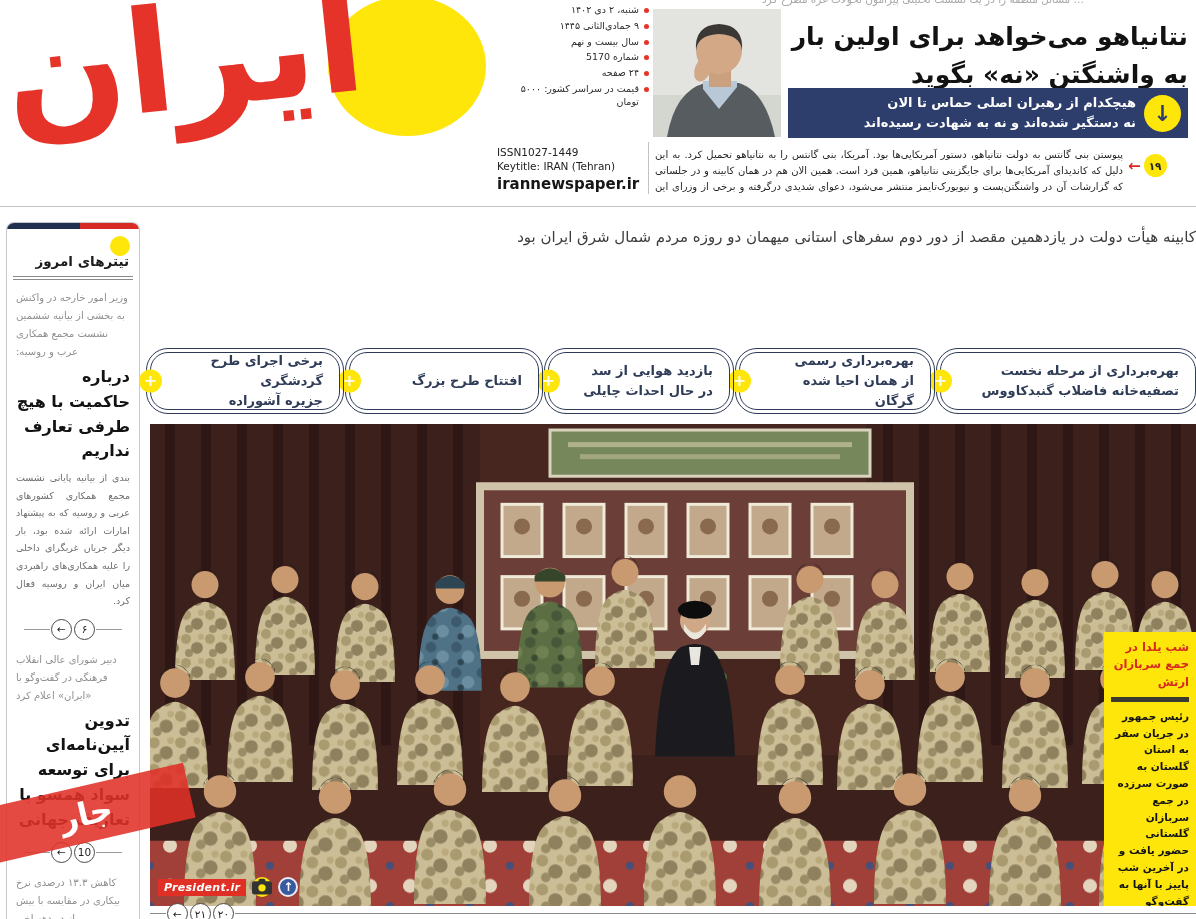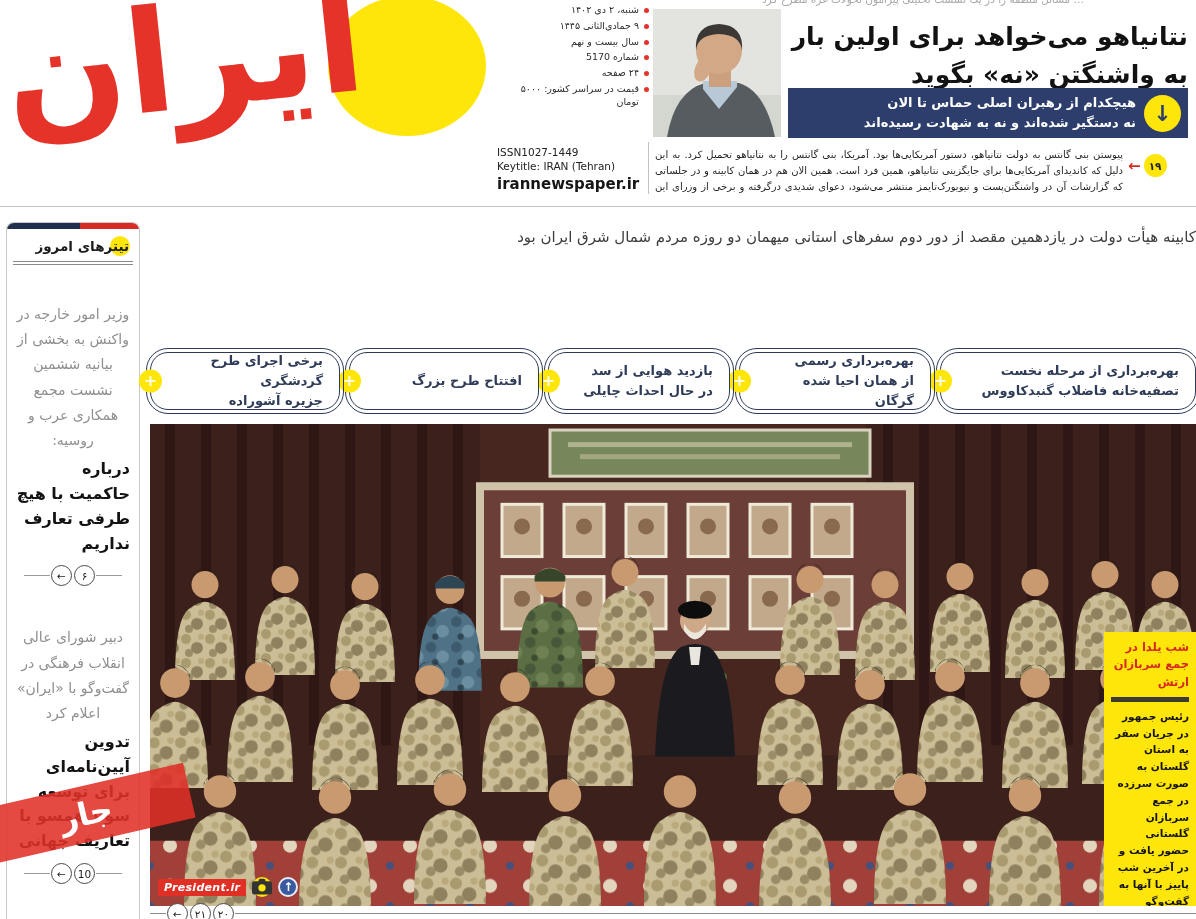--- a/index.html
+++ b/index.html
@@ -46,29 +46,29 @@
   .pf-circle { width:23px; height:23px; border-radius:50%; background:#ffe60a; display:grid;
     place-items:center; font-size:10.5px; font-weight:bold; color:#222; }
   .header-rule { position:absolute; left:0; top:206px; width:1196px; height:1px; background:#c4c4c4; }
   
   .sidebar { position:absolute; left:6px; top:222px; width:134px; height:697px;
     border:1px solid #c8c8c8; border-bottom:none; border-radius:8px 8px 0 0; background:#fff;
     overflow:hidden; direction:rtl; }
   .sb-topbar { display:flex; height:6px; }
   .sb-topbar .red { flex:1; background:#d92b26; }
   .sb-topbar .navy { flex:1.25; background:#22304f; }
-  .sb-head { position:relative; padding:9px 10px 7px; }
+  .sb-head { position:relative; padding:24px 10px 7px; }
   .sb-dot { position:absolute; right:9px; top:7px; width:20px; height:20px; border-radius:50%;
     background:#ffe60a; }
   .sb-title { position:relative; z-index:1; font-weight:bold; font-size:13.5px; color:#1c1c1c;
     text-align:right; }
   .sb-rule { height:1px; background:#8a8a8a; margin:0 6px; }
   .sb-rule + .sb-rule { margin-top:2px; }
   .sb-item { padding:9px 9px 0; }
-  .sb-kicker { color:#8f8f8f; font-size:14px; line-height:1.8; text-align:center;margin-top:28px; }
+  .sb-kicker { color:#8f8f8f; font-size:10px; line-height:1.8; text-align:left; }
   .sb-item-title { font-weight:bold; font-size:16px; line-height:1.55; color:#131313;
     margin:4px 0 5px; text-align:right; }
   .sb-body { color:#6e6e6e; font-size:9.5px; line-height:1.85; text-align:justify; }
   .marker { display:flex; align-items:center; direction:ltr; margin:9px 8px 2px; }
   .mline { flex:1; height:1px; background:#9a9a9a; }
   .mcirc { width:21px; height:21px; border:1px solid #4a4a4a; border-radius:50%; background:#fff;
     display:grid; place-items:center; font-size:10.5px; color:#222; margin:0 1px; flex:0 0 auto; }
   .watermark { position:absolute; left:-20px; top:786px; width:212px; height:56px;
     background:rgba(224,48,40,0.88); transform:rotate(-13deg); z-index:6;
     display:grid; place-items:center; color:#fff; font-size:32px; font-weight:bold;
@@ -187,20 +187,21 @@
     <div class="sb-head">
       <div class="sb-dot"></div>
       <div class="sb-title">تیترهای امروز</div>
     </div>
     <div class="sb-rule"></div>
     <div class="sb-rule"></div>
 
     <div class="sb-item">
       <div class="sb-kicker">وزیر امور خارجه در واکنش به بخشی از بیانیه ششمین نشست مجمع همکاری عرب و روسیه:</div>
       <div class="sb-item-title">درباره حاکمیت با هیچ طرفی تعارف نداریم</div>
+      <div class="sb-body">بندی از بیانیه پایانی نشست مجمع همکاری کشورهای عربی و روسیه که به پیشنهاد امارات ارائه شده بود، بار دیگر جریان غربگرای داخلی را علیه همکاری‌های راهبردی میان ایران و روسیه فعال کرد.</div>
       <div class="marker">
         <div class="mline"></div>
         <div class="mcirc">←</div>
         <div class="mcirc">۶</div>
         <div class="mline"></div>
       </div>
     </div>
 
     <div class="sb-item">
       <div class="sb-kicker">دبیر شورای عالی انقلاب فرهنگی در گفت‌وگو با «ایران» اعلام کرد</div>

